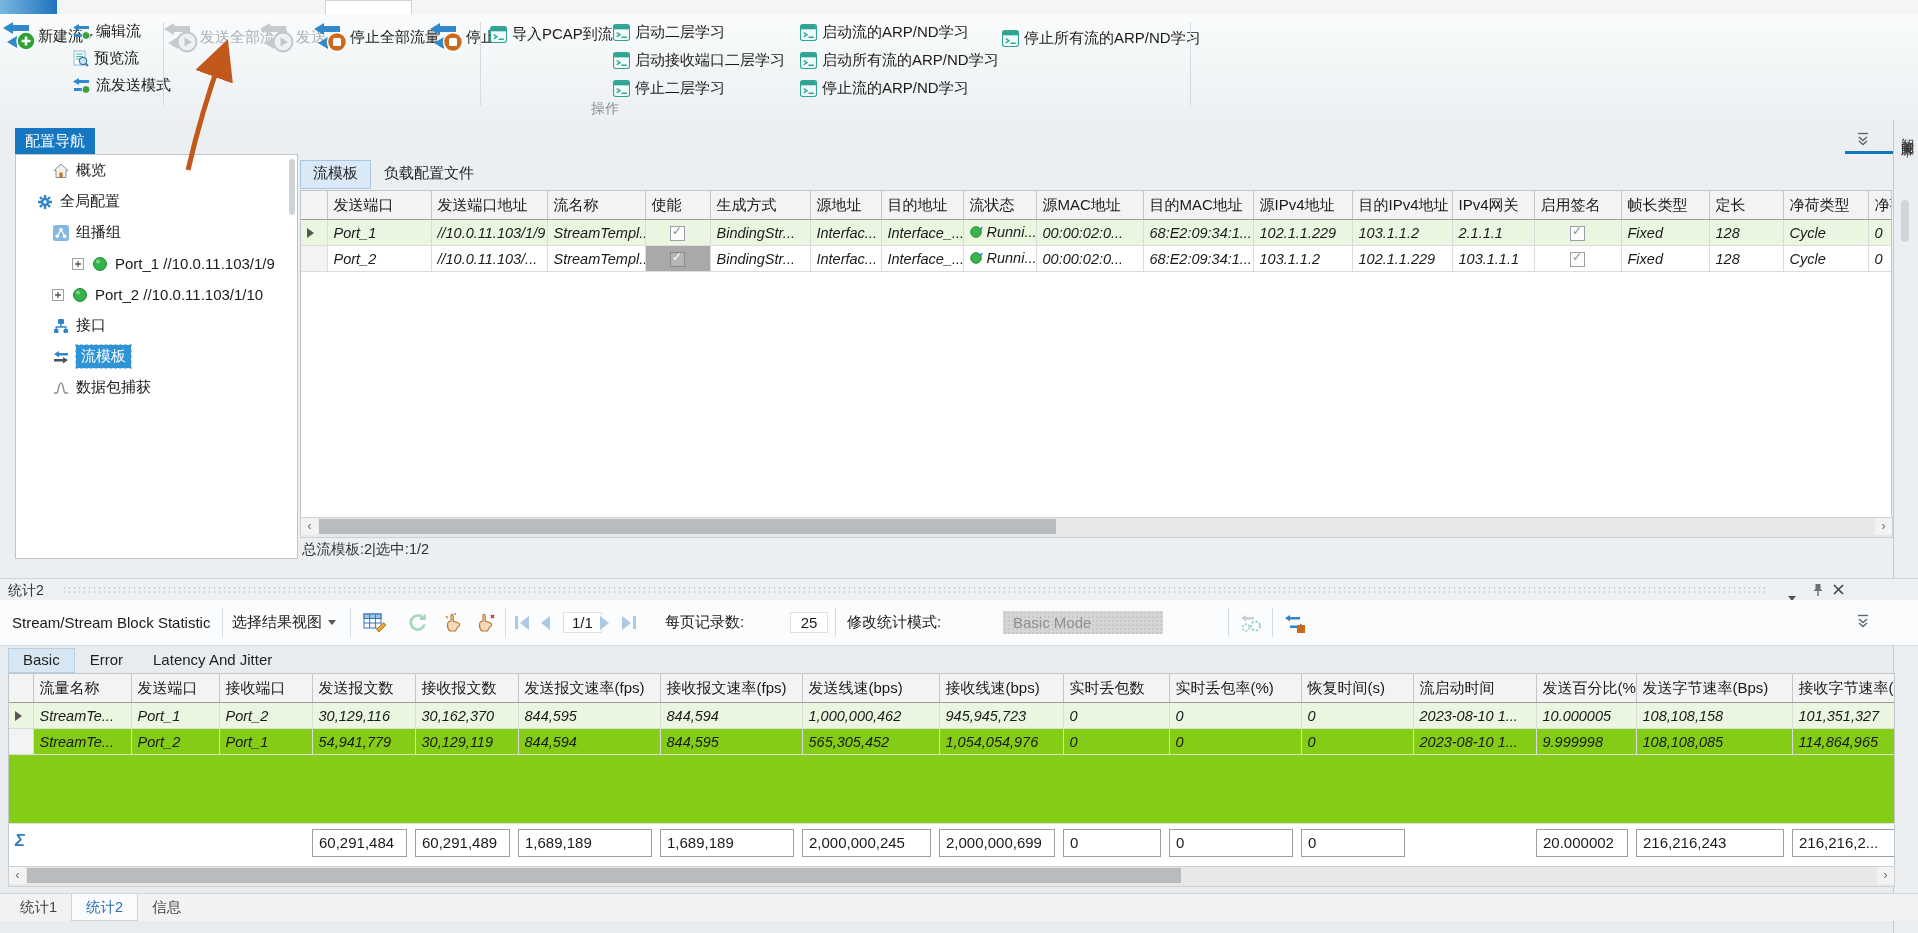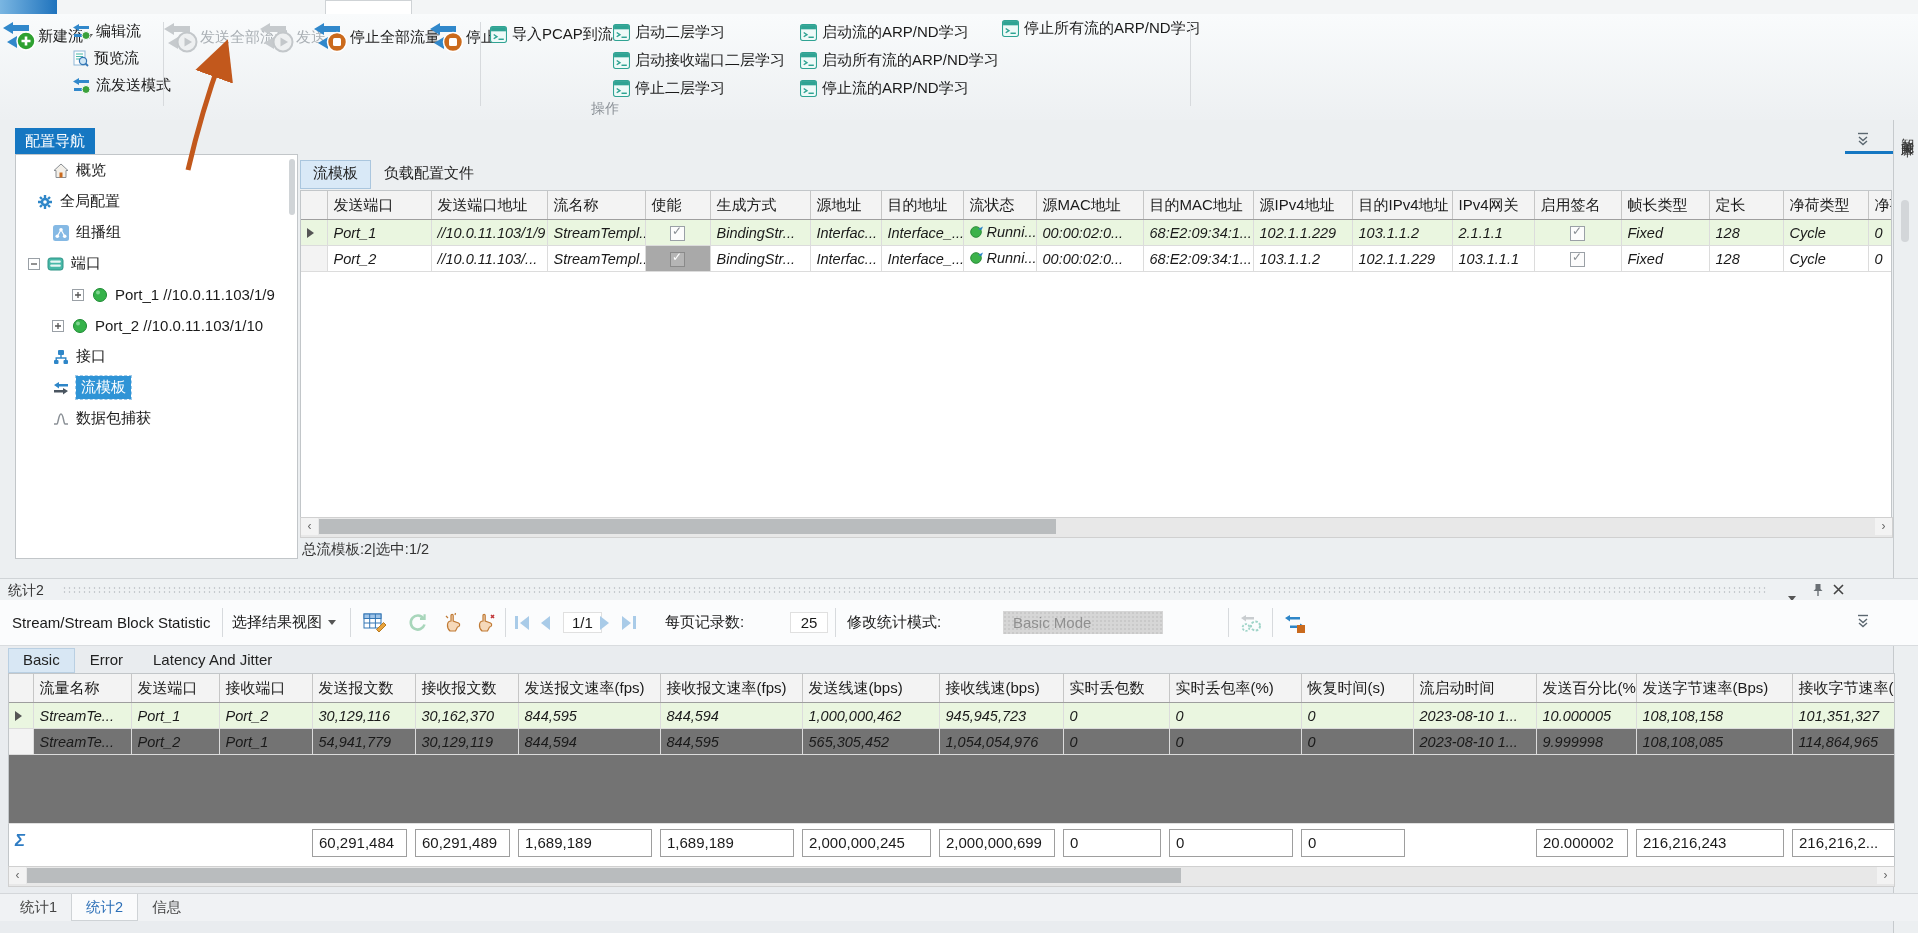--- a/index.html
+++ b/index.html
@@ -63,21 +63,21 @@
   .vsep{position:absolute;top:8px;width:1px;height:29px;background:#d7dadd}
   .chip{background:#fff;border:1px solid #e0e0e0;padding:1px 8px}
   .modebox{background:#d6d6d6;color:#8f8f8f;padding:3px 10px;width:140px;
         background-image:radial-gradient(#c9c9c9 1px,transparent 1.1px);background-size:4px 4px}
   .pgtri{display:inline-block;width:0;height:0;border-top:7px solid transparent;border-bottom:7px solid transparent}
   .pgl{border-right:9px solid #a9cbe8}.pgr{border-left:9px solid #a9cbe8}
   .pgbar{display:inline-block;width:3px;height:13px;background:#a9cbe8;vertical-align:middle}
   .statstabs{left:8px;top:648px;display:flex;height:25px}
   .stab{padding:2px 14px;font-size:15px;color:#222;border:1px solid transparent}
   .stab.active{background:#d8e7f4;border-color:#b9cfe2}
-  .statswrap{left:8px;top:673px;width:1885px;height:150px;background:#737373;border:1px solid #c2c6c9;border-bottom:none;overflow:hidden}
+  .statswrap{left:8px;top:673px;width:1885px;height:150px;background:#84cc16;border:1px solid #c2c6c9;border-bottom:none;overflow:hidden}
   .statsbody{left:8px;top:823px;width:1885px;height:43px;background:#fff;border:1px solid #c2c6c9;border-top:1px solid #e0e0e0;overflow:hidden}
   .tbox{border:1px solid #9e9e9e;background:#fff;height:26px;line-height:26px;padding:0 6px;margin:5px 8px 0 0;font-size:15px;overflow:hidden;white-space:nowrap}
   .sigma{color:#2e7cc3;font-weight:bold;font-size:17px}
   
   .btabs{left:0;top:893px;width:1918px;height:27px;background:#f0f2f4;border-top:1px solid #d4d7da;display:flex;align-items:stretch}
   .btab{padding:4px 14px;font-size:14.5px;color:#444}
   .btab.active{background:#fafbfc;border:1px solid #cfd3d6;border-top:none;color:#2c6fb7}
   
   .rightstrip{left:1893px;top:120px;width:25px;height:813px;background:#eceff1;border-left:1px solid #c6cacd}
   .vtab{position:absolute;left:4px;top:8px;writing-mode:vertical-rl;font-size:13px;color:#333;letter-spacing:2px}
@@ -264,21 +264,21 @@
       <span>
           <svg width="17" height="17" viewBox="0 0 16 16">
             <rect x="0.5" y="0.5" width="15" height="15" rx="2" fill="#eefaf8" stroke="#2fa393"></rect>
             <rect x="1" y="1" width="14" height="4" fill="#2fa393"></rect>
             <path d="M3.5 8 L6.5 10 L3.5 12" stroke="#2fa393" fill="none" stroke-width="1.4"></path>
             <path d="M8 12.5 H13" stroke="#2fa393" stroke-width="1.4"></path>
           </svg>
         </span>
       <span>停止流的ARP/ND学习</span>
     </div>
-    <div class="rsmall" style="left:1002px;top:2px">
+    <div class="rsmall" style="left:1002px;top:12px">
       <span>
           <svg width="17" height="17" viewBox="0 0 16 16">
             <rect x="0.5" y="0.5" width="15" height="15" rx="2" fill="#eefaf8" stroke="#2fa393"></rect>
             <rect x="1" y="1" width="14" height="4" fill="#2fa393"></rect>
             <path d="M3.5 8 L6.5 10 L3.5 12" stroke="#2fa393" fill="none" stroke-width="1.4"></path>
             <path d="M8 12.5 H13" stroke="#2fa393" stroke-width="1.4"></path>
           </svg>
         </span>
       <span>停止所有流的ARP/ND学习</span>
     </div>
@@ -324,36 +324,20 @@
       <span class="ticon">
           <svg width="16" height="16" viewBox="0 0 16 16">
             <rect width="16" height="16" rx="2.5" fill="#85b9e4"></rect>
             <circle cx="8" cy="4.8" r="1.8" fill="#fff"></circle>
             <circle cx="4.3" cy="11.2" r="1.8" fill="#fff"></circle>
             <circle cx="11.7" cy="11.2" r="1.8" fill="#fff"></circle>
             <path d="M8 4.8 L4.3 11.2 M8 4.8 L11.7 11.2" stroke="#fff" stroke-width="1.2"></path>
           </svg>
         </span>
       <span>组播组</span>
-    </div>
-    <div class="trow" style="padding-left:12px">
-      <span class="texp">
-          <svg width="12" height="12" viewBox="0 0 12 12">
-            <rect x="0.5" y="0.5" width="11" height="11" fill="#fff" stroke="#9aa0a6"></rect>
-            <path d="M3 6 H9" stroke="#555" stroke-width="1.3"></path>
-          </svg>
-        </span>
-      <span class="ticon">
-          <svg width="17" height="16" viewBox="0 0 17 16">
-            <rect x="1" y="2" width="15" height="12" rx="2.5" fill="#49b8a8" stroke="#2f9486"></rect>
-            <rect x="3.2" y="4.6" width="10.6" height="2.2" rx="1" fill="#e8f6f4"></rect>
-            <rect x="3.2" y="8.6" width="10.6" height="2.2" rx="1" fill="#e8f6f4"></rect>
-          </svg>
-        </span>
-      <span>端口</span>
     </div>
     <div class="trow" style="padding-left:56px">
       <span class="texp">
           <svg width="12" height="12" viewBox="0 0 12 12">
             <rect x="0.5" y="0.5" width="11" height="11" fill="#fff" stroke="#9aa0a6"></rect>
             <path d="M3 6 H9 M6 3 V9" stroke="#555" stroke-width="1.3"></path>
           </svg>
         </span>
       <span class="ticon">
           <svg width="16" height="16" viewBox="0 0 16 16">

